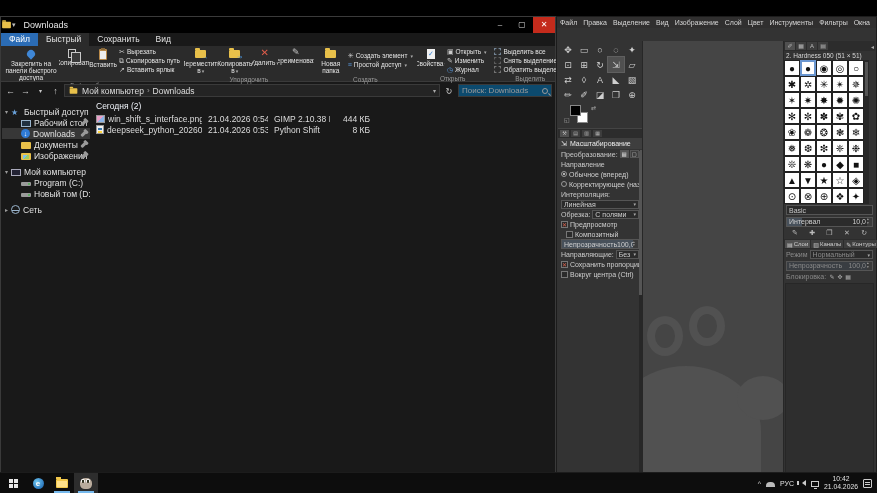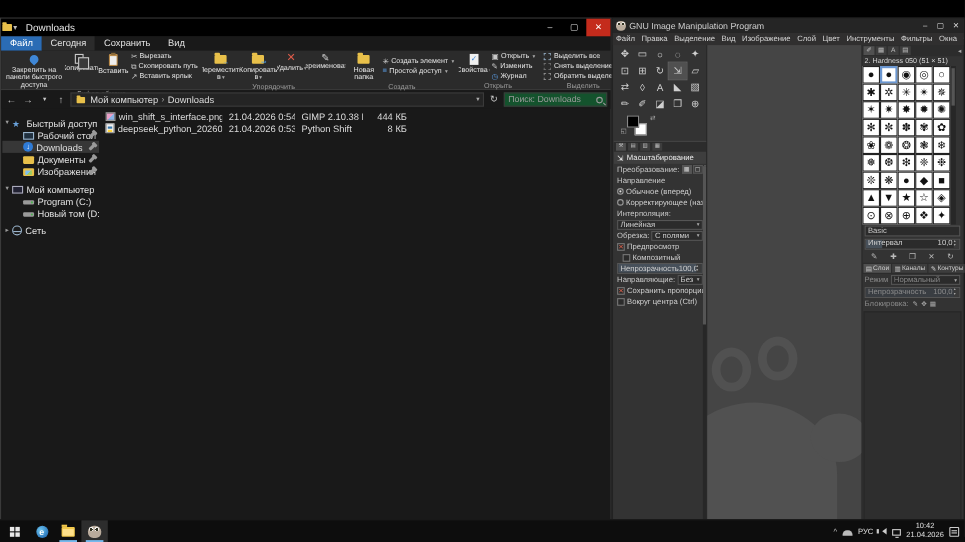--- a/index.html
+++ b/index.html
@@ -48,21 +48,21 @@
   .mi-folder .ovl { position:absolute; right:-2px; bottom:-2px; font-size:6px; color:#4a9ae8; font-style:normal; line-height:1; }
   .mi-props { width:8px; height:10px; background:#f0f0f0; margin:1px 0; text-align:center; color:#3f87d6; font-size:7px; line-height:10px; }
   .mi-sel { width:9px; height:9px; border:1px dashed #9ab4cc; margin:1px 0; }
 
   .ex-addr { height:17px; display:flex; align-items:center; background:#191919; padding:0 3px; gap:2px; font-size:8.5px; }
   .nav-btn { width:13px; text-align:center; color:#c9c9c9; font-size:9px; }
   .crumb-box { flex:1; height:13px; background:#242424; border:1px solid #3a3a3a; display:flex; align-items:center; padding:0 3px; gap:3px; white-space:nowrap; overflow:hidden; }
   .crumb-sep { color:#9a9a9a; font-size:8px; }
   .crumb-caret { margin-left:auto; font-size:6px; color:#aaa; }
   .refresh-btn { width:14px; text-align:center; color:#c9c9c9; }
-  .search-box { width:94px; height:13px; background:#14532d; border:1px solid #3a3a3a; color:#9a9a9a; display:flex; align-items:center; padding:0 3px; font-size:8px; }
+  .search-box { width:94px; height:13px; background:#0c4a6e; border:1px solid #3a3a3a; color:#9a9a9a; display:flex; align-items:center; padding:0 3px; font-size:8px; }
   .ic-search { margin-left:auto; width:6px; height:6px; border:1px solid #9a9a9a; border-radius:50%; position:relative; flex:0 0 auto; }
   .ic-search::after { content:''; position:absolute; left:5px; top:5px; width:3px; height:1px; background:#9a9a9a; transform:rotate(45deg); }
 
   .ex-main { position:absolute; top:83px; bottom:14px; left:1px; right:1px; display:flex; background:#191919; }
   .ex-sidebar { width:88px; padding-top:6px; font-size:8.5px; overflow:hidden; flex:0 0 auto; }
   .sb-item { height:11px; display:flex; align-items:center; position:relative; color:#e0e0e0; white-space:nowrap; }
   .sb-item.selected { background:#373737; }
   .sb-item.gap { margin-top:5px; }
   .sb-exp { width:9px; text-align:center; color:#9a9a9a; font-size:6px; flex:0 0 auto; }
   .sb-item.lvl1 .sb-exp { width:19px; }
@@ -211,21 +211,21 @@
     <span class="ex-title">Downloads</span>
     <div class="ex-winbtns">
       <div class="wbtn">–</div>
       <div class="wbtn">▢</div>
       <div class="wbtn close">✕</div>
     </div>
   </div>
 
   <div class="ex-tabs" id="ex-tabs">
       <div class="ex-tab ex-tab-file">Файл</div>
-      <div class="ex-tab ex-tab-current">Сегодня</div>
+      <div class="ex-tab ex-tab-current">Быстрый</div>
       <div class="ex-tab">Сохранить</div>
       <div class="ex-tab">Вид</div>
     </div>
 
   <div class="ex-ribbon">
     <div class="rgroup">
       <div class="rg-content">
         <div class="rbtn-big w56">
           <span class="mi mi-pin"></span>
           <span class="rlbl">Закрепить на панели быстрого доступа</span>
@@ -419,20 +419,21 @@
           <span class="si si-drive"></span>
           <span class="sb-label">Новый том (D:)</span>
         </div>
         <div class="sb-item lvl0 gap">
           <span class="sb-exp">▸</span>
           <span class="si si-network"></span>
           <span class="sb-label">Сеть</span>
         </div>
       </div>
     <div class="ex-files">
+      <div class="group-hdr">Сегодня (2)</div>
       <div id="ex-rows">
           <div class="frow">
             <div class="fc c0">
               <span class="fi fi-image"></span>
               <span class="fname">win_shift_s_interface.png</span>
             </div>
             <div class="fc c1">21.04.2026 0:54</div>
             <div class="fc c2">GIMP 2.10.38 PNG</div>
             <div class="fc c3">444 КБ</div>
           </div>
@@ -445,29 +446,20 @@
             <div class="fc c2">Python Shift</div>
             <div class="fc c3">8 КБ</div>
           </div>
         </div>
     </div>
   </div>
 
 </div>
 
 <div class="window gimp">
-  <div class="g-titlebar">
-    <span class="g-appicon"></span>
-    <span>GNU Image Manipulation Program</span>
-    <div class="g-winbtns">
-      <div class="wbtn">–</div>
-      <div class="wbtn">▢</div>
-      <div class="wbtn close">✕</div>
-    </div>
-  </div>
   <div class="g-menubar" id="g-menubar">
       <span class="g-menu">Файл</span>
       <span class="g-menu">Правка</span>
       <span class="g-menu">Выделение</span>
       <span class="g-menu">Вид</span>
       <span class="g-menu">Изображение</span>
       <span class="g-menu">Слой</span>
       <span class="g-menu">Цвет</span>
       <span class="g-menu">Инструменты</span>
       <span class="g-menu">Фильтры</span>

